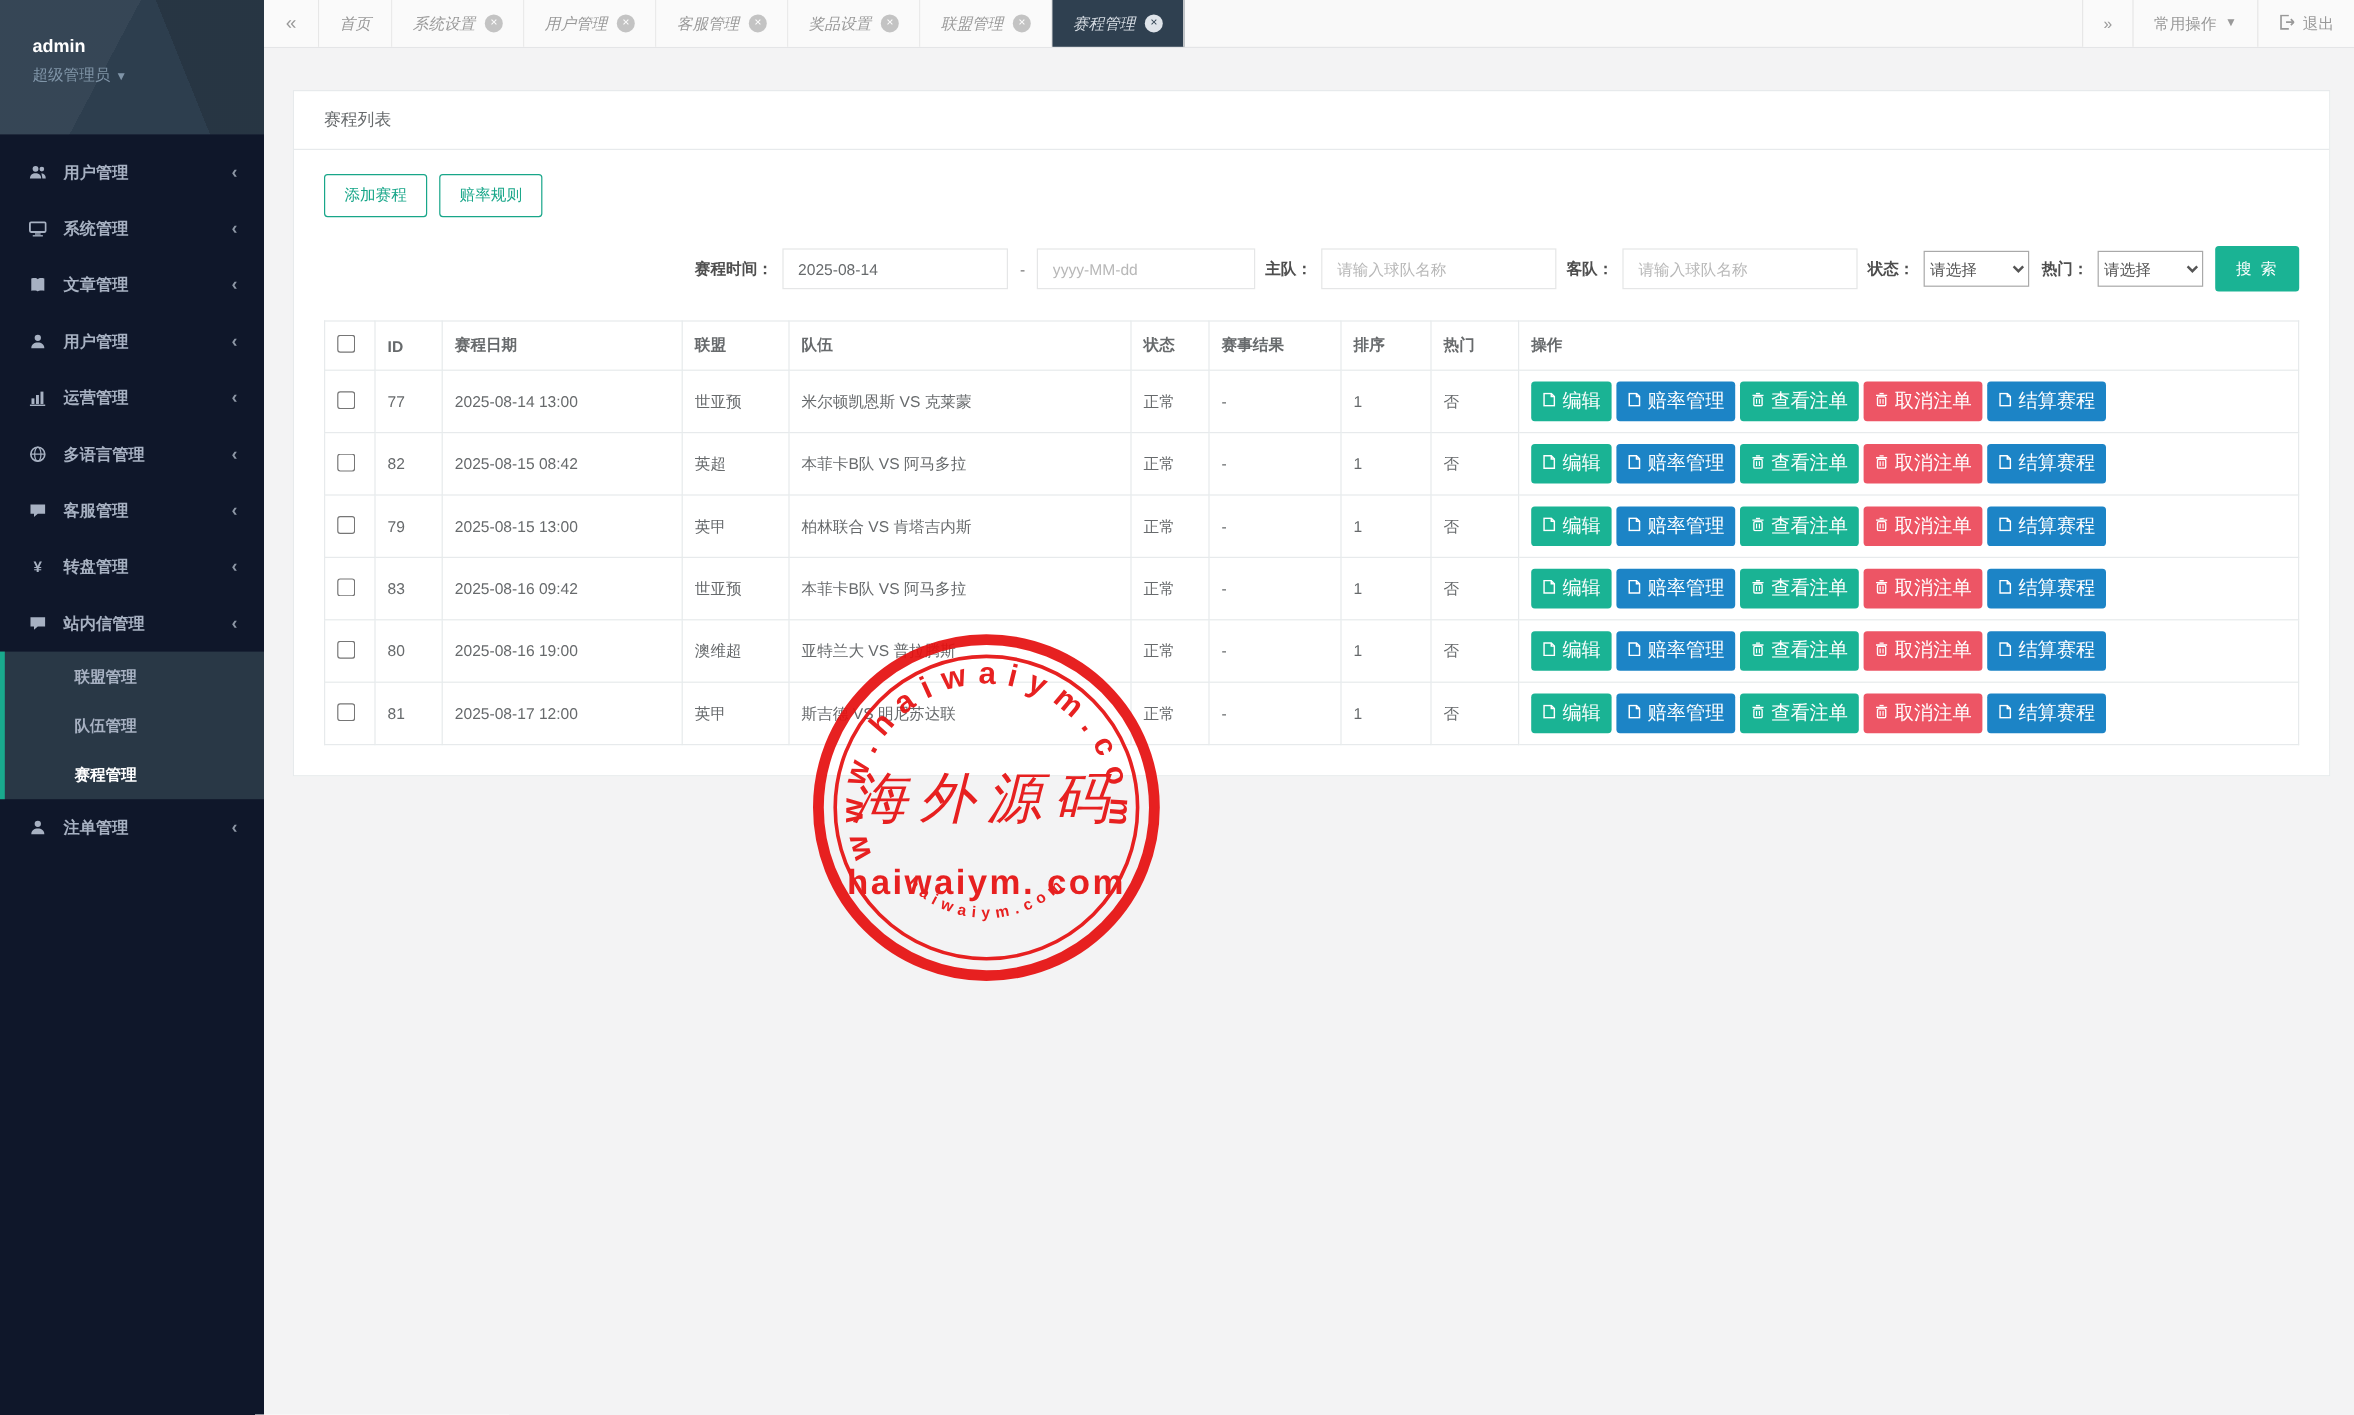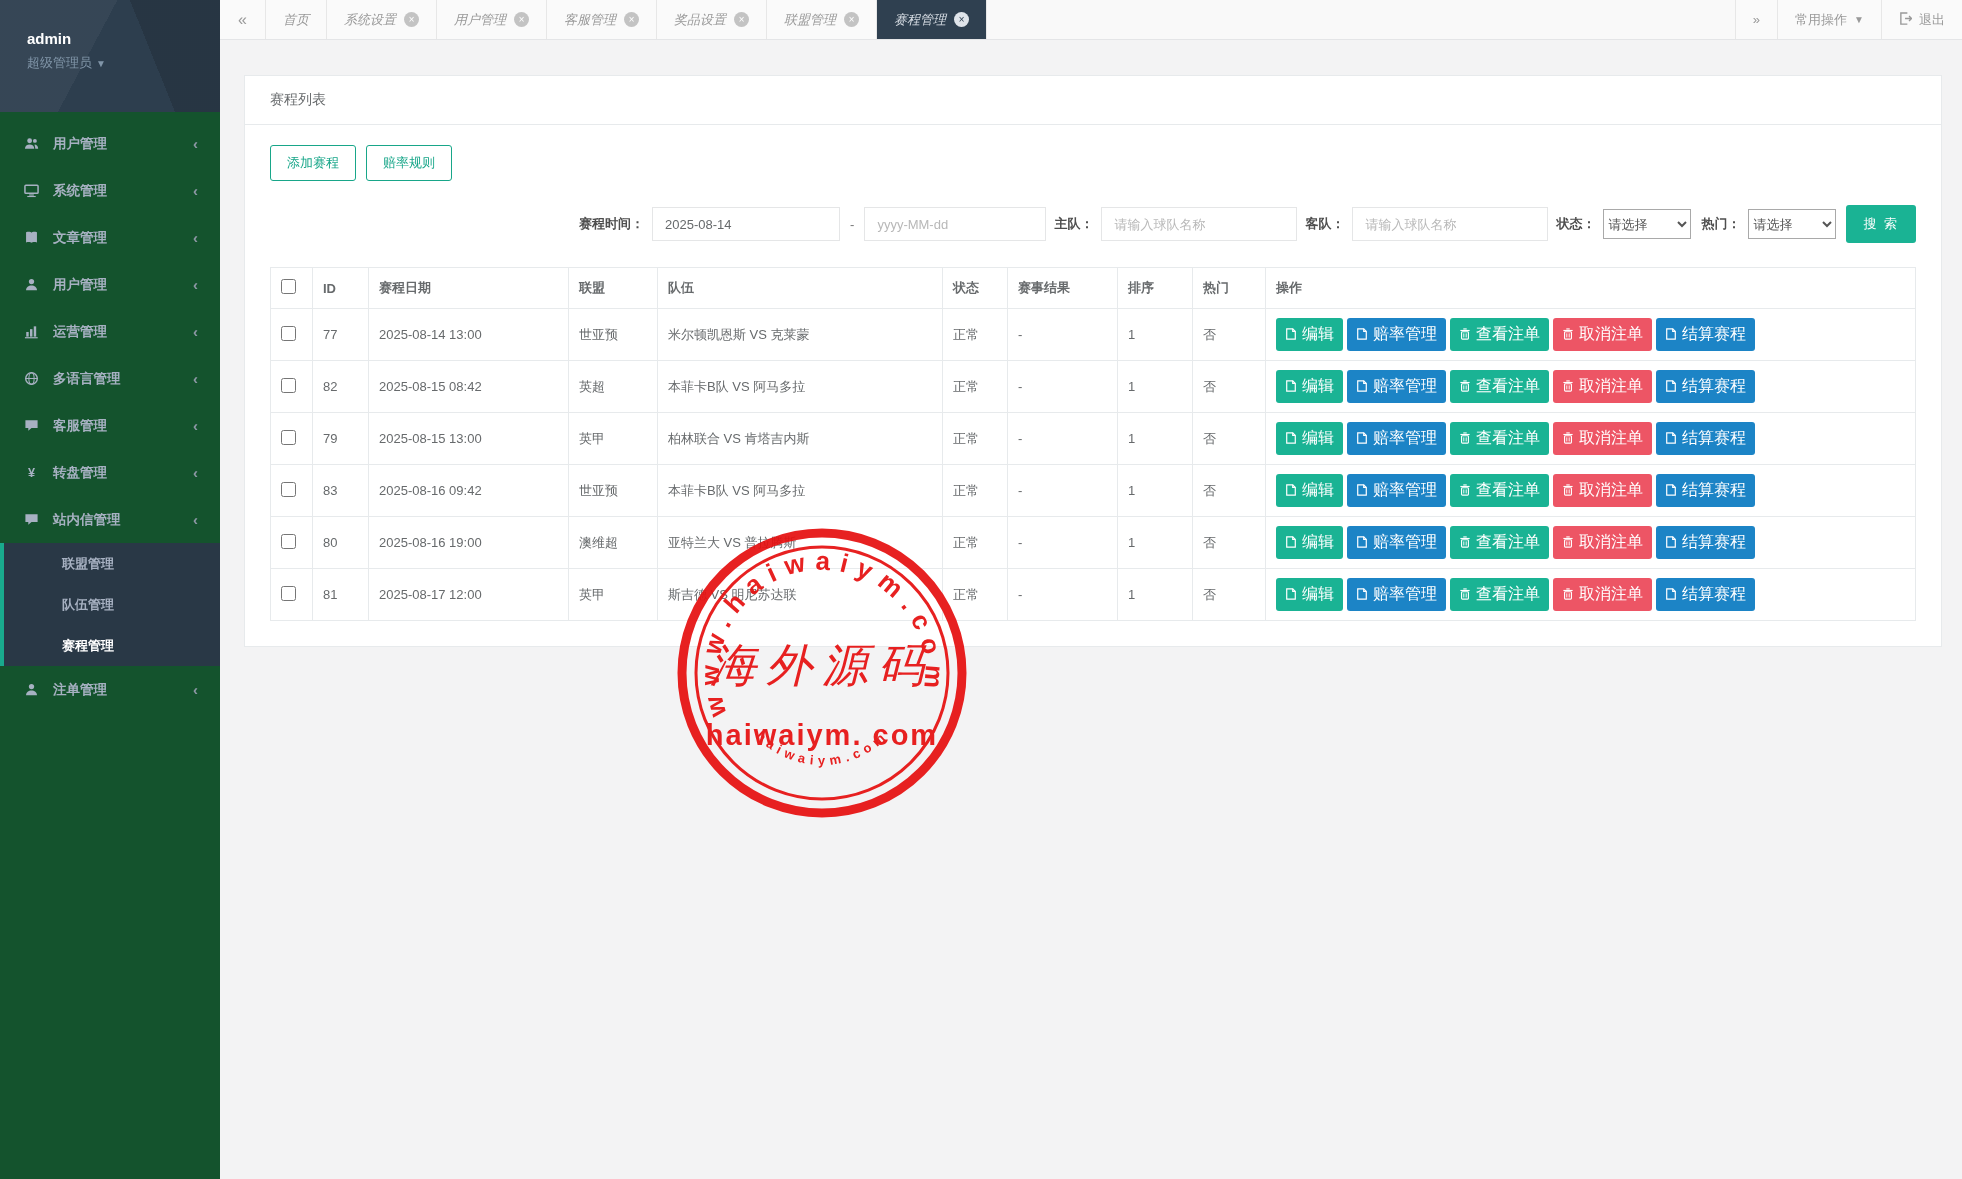--- a/index.html
+++ b/index.html
@@ -1,20 +1,20 @@
 <!DOCTYPE html>
 <html><head>
 <meta charset="utf-8">
 <style>
   * { margin:0; padding:0; box-sizing:border-box; }
   html,body { width:1962px; height:1179px; font-family:"Liberation Sans","DejaVu Sans",sans-serif; }
   .app { position:relative; width:1962px; height:1179px; background:#f3f3f4; display:flex; overflow:hidden; }
 
   
-  .sidebar { width:220px; min-width:220px; height:100%; background:#14532d; }
+  .sidebar { width:220px; min-width:220px; height:100%; background:#0f172a; }
   .profile { height:112px; padding:30px 0 0 27px;
     background-image:linear-gradient(118deg, rgba(255,255,255,0.045) 0%, rgba(255,255,255,0.045) 42%, transparent 42%),
                      linear-gradient(248deg, rgba(0,0,0,0.14) 0%, rgba(0,0,0,0.14) 34%, transparent 34%);
     background-color:#2d3e4e; }
   .profile .name { color:#ffffff; font-size:15px; font-weight:bold; margin-bottom:7px; }
   .profile .role { color:#8095a8; font-size:13px; cursor:pointer; }
   .profile .role .caret { font-size:10px; margin-left:4px; }
   .nav { padding-top:8px; }
   .nav-item { display:flex; align-items:center; height:47px; padding:0 22px 0 24px;
     color:#a7b1c2; font-size:13.5px; font-weight:bold; cursor:pointer; }

